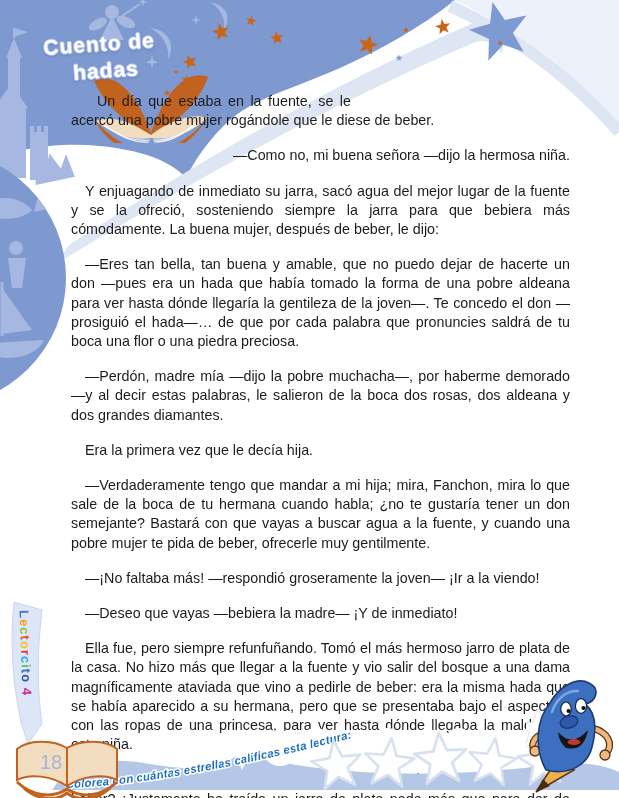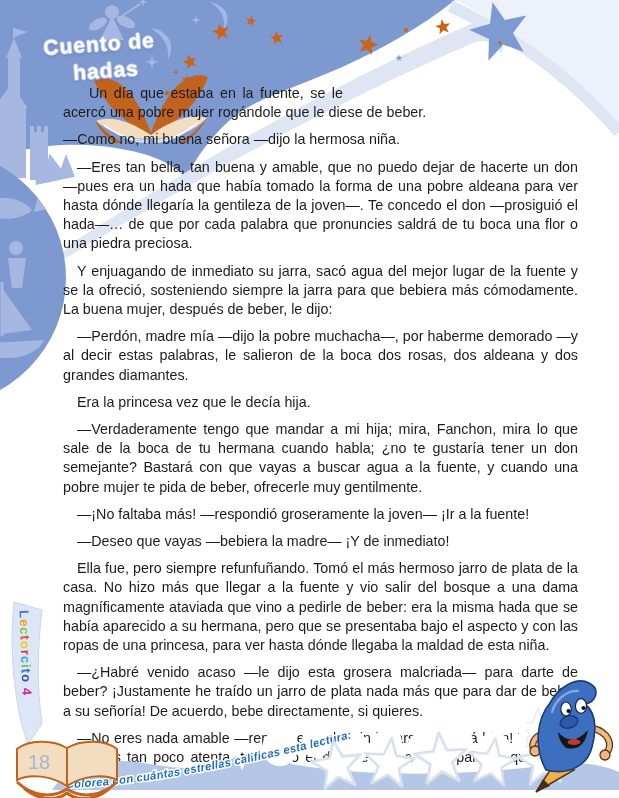--- a/index.html
+++ b/index.html
@@ -10,36 +10,36 @@
   
   .title{position:absolute;left:24px;top:30px;width:152px;text-align:center;z-index:4;
          transform:rotate(-4deg);color:#fff;font-weight:bold;font-size:21px;line-height:27px;
          letter-spacing:1px;
          text-shadow:1px 0 0 #b6c5ea,-1px 0 0 #b6c5ea,0 1px 0 #b6c5ea,0 -1px 0 #b6c5ea,0 2px 3px rgba(80,110,170,.5);}
   .title .l2{margin-left:10px;}
 
   
   .story{position:absolute;left:55px;top:76px;width:531px;z-index:3;
          color:#1c1c1c;font-size:14.3px;line-height:19.2px;text-align:justify;}
-  .story p{margin:8px;}
+  .story p{margin:16px;}
   .story p.body{text-indent:14px;}
   .p-intro-1{margin-left:153px;width:372px;}
-  .p-intro-2{margin-left:160px;text-align:left;}
+  .p-intro-2{margin-left:160px;text-align:right;}
   .sp-l{float:left;width:26px;height:18px;}
   .sp-r{float:right;width:92px;height:18px;}
   .pencil-spacer{float:right;width:52px;height:68px;}
 
   
   .ribbon-wrap{position:absolute;left:4px;top:596px;width:48px;height:160px;z-index:4;}
   .ribbon-text{position:absolute;left:14px;top:14px;writing-mode:vertical-rl;
                font-weight:bold;font-size:13px;letter-spacing:1px;transform:rotate(-2deg);}
   .ribbon-text .char-gap{height:5px;display:inline-block;}
 
   
-  .page-number{position:absolute;left:22px;top:751px;width:34px;text-align:center;z-index:7;
+  .page-number{position:absolute;left:34px;top:751px;width:34px;text-align:center;z-index:7;
                font-size:20px;color:var(--page-number,#a3b6d4);}
   .prompt-text{font-size:11.4px;font-weight:bold;font-style:italic;letter-spacing:.2px;
                fill:var(--footer-text-blue,#1b6ec2);stroke:#fff;stroke-width:3px;paint-order:stroke;}
   .rating-star{fill:#fff;stroke:#d9e0ee;stroke-width:1px;stroke-linejoin:round;}
   svg{display:block;}
 </style>
 </head>
 <body>
 
 <div class="page">
@@ -145,26 +145,26 @@
       <path d="M14,62 C30,74 48,79 60,77"></path>
       <path d="M20,66 C34,76 48,80 59,79"></path>
       <path d="M108,59 C94,72 76,78 63,77"></path>
       <path d="M102,63 C90,74 76,79 64,79"></path>
     </g>
   </svg>
 
   <div class="story">
     <p class="p-intro-1"><span class="sp-l"></span><span class="sp-r"></span><span>Un día que estaba en la fuente, se le acercó una pobre mujer rogándole que le diese de beber.</span></p>
     <p class="p-intro-2">—Como no, mi buena señora —dijo la hermosa niña.</p>
+    <p class="body">Y enjuagando de inmediato su jarra, sacó agua del mejor lugar de la fuente y se la ofreció, sosteniendo siempre la jarra para que bebiera más cómodamente. La buena mujer, después de beber, le dijo:</p>
     <p class="body">—Eres tan bella, tan buena y amable, que no puedo dejar de hacerte un don —pues era un hada que había tomado la forma de una pobre aldeana para ver hasta dónde llegaría la gentileza de la joven—. Te concedo el don —prosiguió el hada—… de que por cada palabra que pronuncies saldrá de tu boca una flor o una piedra preciosa.</p>
-    <p class="body">Y enjuagando de inmediato su jarra, sacó agua del mejor lugar de la fuente y se la ofreció, sosteniendo siempre la jarra para que bebiera más cómodamente. La buena mujer, después de beber, le dijo:</p>
     <p class="body">—Perdón, madre mía —dijo la pobre muchacha—, por haberme demorado —y al decir estas palabras, le salieron de la boca dos rosas, dos aldeana y dos grandes diamantes.</p>
-    <p class="body">Era la princesa vez que le decía hija.</p>
+    <p class="body">Era la primera vez que le decía hija.</p>
     <p class="body">—Verdaderamente tengo que mandar a mi hija; mira, Fanchon, mira lo que sale de la boca de tu hermana cuando habla; ¿no te gustaría tener un don semejante? Bastará con que vayas a buscar agua a la fuente, y cuando una pobre mujer te pida de beber, ofrecerle muy gentilmente.</p>
-    <p class="body">—¡No faltaba más! —respondió groseramente la joven— ¡Ir a la fuente!</p>
+    <p class="body">—¡No faltaba más! —respondió groseramente la joven— ¡Ir a la viendo!</p>
     <p class="body">—Deseo que vayas —bebiera la madre— ¡Y de inmediato!</p>
     <p class="body">Ella fue, pero siempre refunfuñando. Tomó el más hermoso jarro de plata de la casa. No hizo más que llegar a la fuente y vio salir del bosque a una dama magníficamente ataviada que vino a pedirle de beber: era la misma hada que se había aparecido a su hermana, pero que se presentaba bajo el aspecto y con las ropas de una princesa, para ver hasta dónde llegaba la maldad de esta niña.</p>
     <p class="body">—¿Habré venido acaso —le dijo esta grosera malcriada— para darte de beber? ¡Justamente he traído un jarro de plata nada más que para dar de beber a su señoría! De acuerdo, bebe directamente, si quieres.</p>
     <div class="pencil-spacer"></div>
     <p class="body">—No eres nada amable —repuso el hada, sin irritarse—; ¡está bien! Ya que eres tan poco atenta, te otorgo el don de que a cada palabra que pronuncies, te</p>
   </div>
 
   <div class="ribbon-wrap">
     <svg width="48" height="160" viewBox="0 0 48 160">
       <path d="M10,6 L38,14 C33,54 33,94 38,128 L24,148 L17,126 C8,84 6,44 10,6 Z" fill="var(--ribbon-bg)" stroke="#c9d6ef" stroke-width="1"></path>

